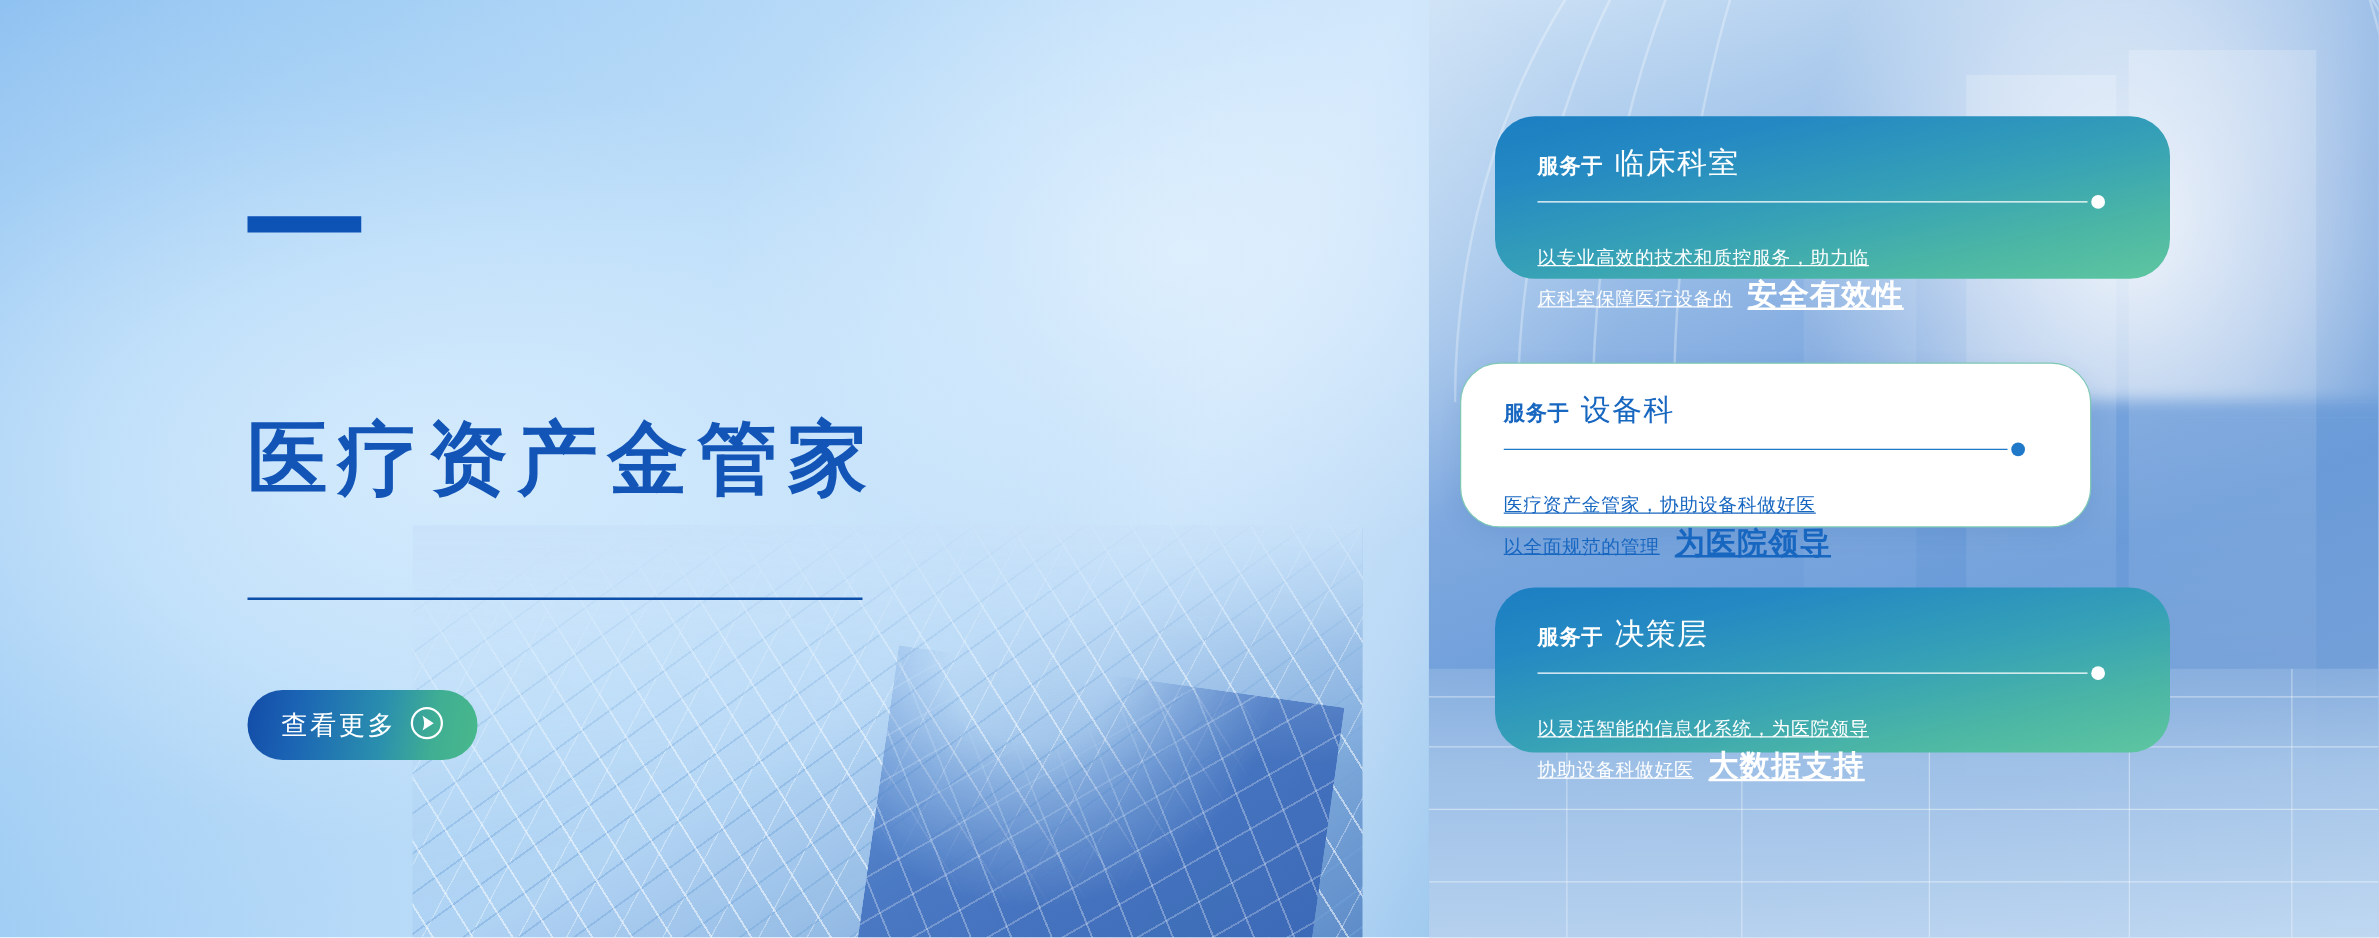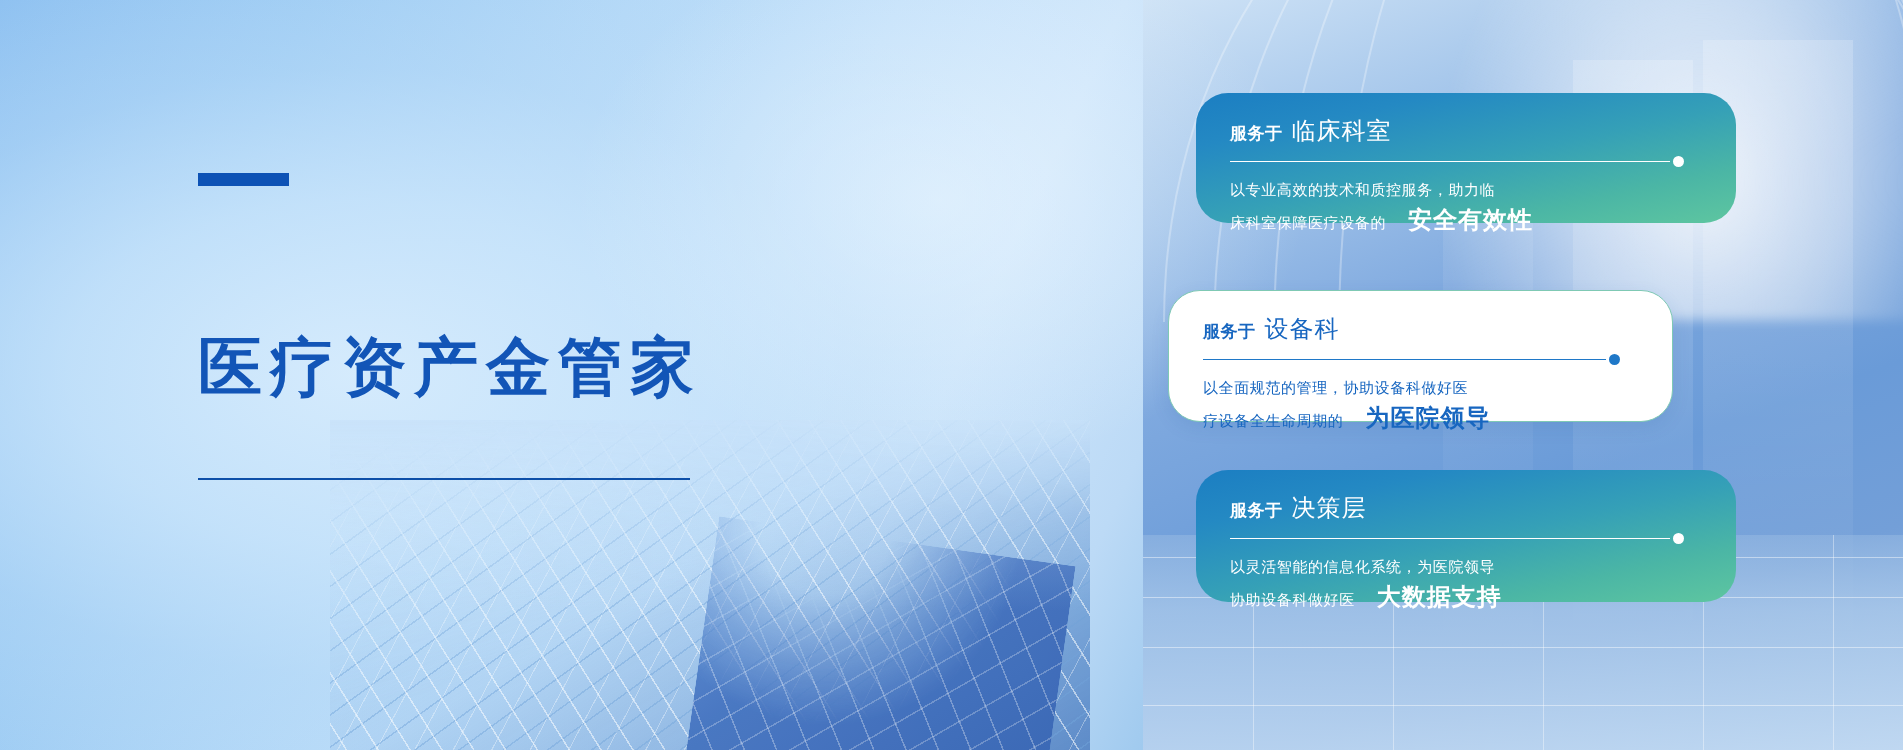--- a/index.html
+++ b/index.html
@@ -277,29 +277,30 @@
     right: 0; top: 0;
     width: 11px; height: 11px;
     border-radius: 50%;
   }
   .card-a .card-rule .line, .card-c .card-rule .line { background: #ffffff; }
   .card-a .card-rule .dot,  .card-c .card-rule .dot  { background: #ffffff; }
   .card-b .card-rule .line { background: #1f78c8; }
   .card-b .card-rule .dot  { background: #1f78c8; }
 
   .card-body {
-    margin-top: 9px;
+    margin-top: 26px;
     font-size: 15px;
     line-height: 30px;
     letter-spacing: 0.6px;
+    text-decoration: underline;
   }
   .card-body .line2 {
     display: flex;
     align-items: baseline;
-    gap: 22px;
+    gap: 12px;
   }
   .card-body .highlight {
     font-size: 24px;
     font-weight: 700;
     letter-spacing: 1px;
   }
 </style>
 </head>
 <body>
 
@@ -340,20 +341,29 @@
   <div class="bg-soft-white"></div>
 
   <div class="left-block">
 
     <div class="accent-dash"></div>
 
     <h1 class="page-title">医疗资产金管家</h1>
 
     <div class="divider"></div>
 
+    <button class="cta-button">
+      <span class="cta-label">查看更多</span>
+      <span class="cta-arrow">
+        <svg width="27" height="27" viewBox="0 0 27 27" aria-hidden="true">
+          <circle cx="13.5" cy="13.5" r="12" fill="none" stroke="#ffffff" stroke-width="1.8"></circle>
+          <path d="M10 7.6 L19 13.5 L10 19.4 Q12.6 13.5 10 7.6 Z" fill="#ffffff"></path>
+        </svg>
+      </span>
+    </button>
 
   </div>
 
   <div class="card card-a">
     <div class="card-head">
       <span class="prefix">服务于</span>
       <span class="target">临床科室</span>
     </div>
     <div class="card-rule">
       <span class="line"></span>
@@ -371,23 +381,23 @@
   <div class="card card-b">
     <div class="card-head">
       <span class="prefix">服务于</span>
       <span class="target">设备科</span>
     </div>
     <div class="card-rule">
       <span class="line"></span>
       <span class="dot"></span>
     </div>
     <div class="card-body">
-      <div>以全面规范的管理，协助设备科做好医</div>
+      <div>医疗资产金管家，协助设备科做好医</div>
       <div class="line2">
-        <span>疗设备全生命周期的</span>
+        <span>以全面规范的管理</span>
         <span class="highlight">为医院领导</span>
       </div>
     </div>
   </div>
 
   <div class="card card-c">
     <div class="card-head">
       <span class="prefix">服务于</span>
       <span class="target">决策层</span>
     </div>

